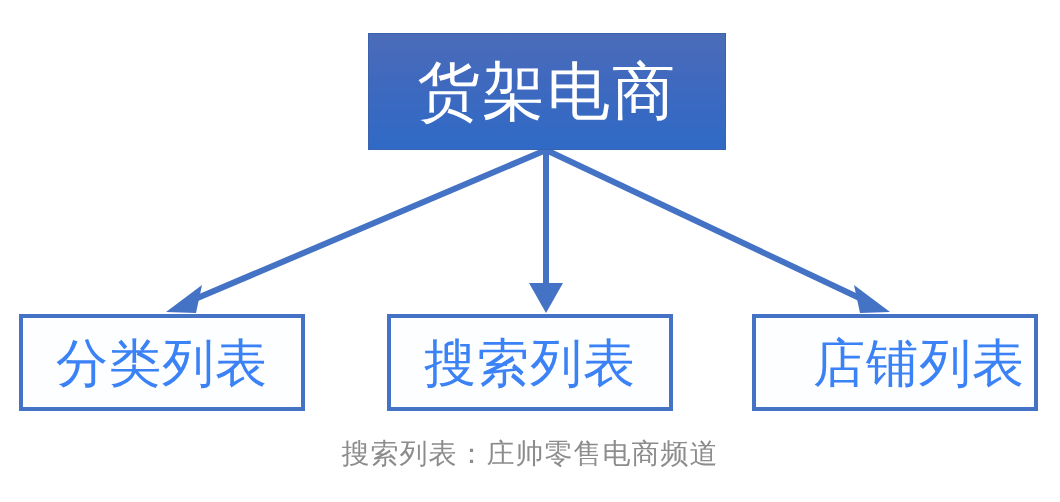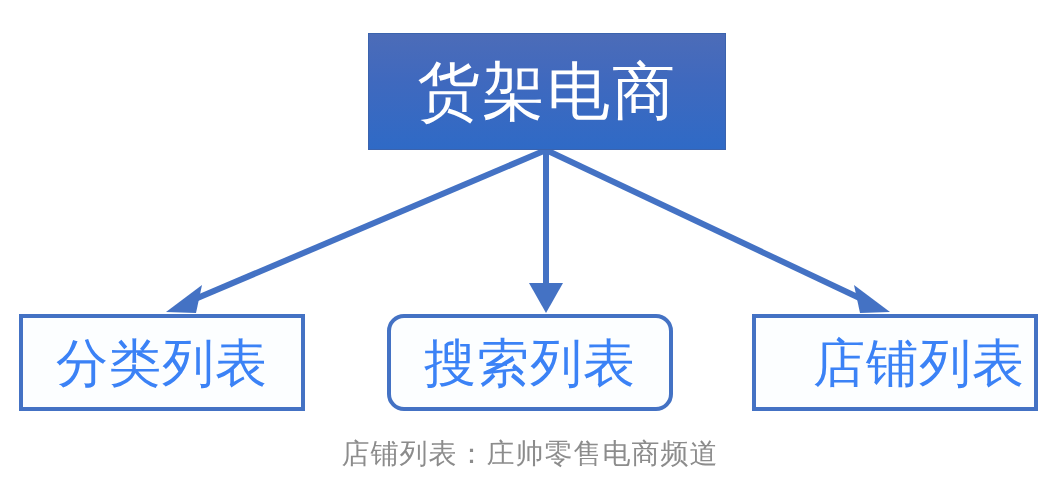--- a/index.html
+++ b/index.html
@@ -69,21 +69,21 @@
   .node-leaf .node-label {
     color: #3b82f6;
     font-size: 52px;
     line-height: 1;
     letter-spacing: 1px;
     font-weight: 400;
     white-space: nowrap;
     text-align: center;
   }
   #node-leaf-0 { left: 19px; }
-  #node-leaf-1 { left: 387px; border-radius: 17px; }
+  #node-leaf-1 { left: 387px; }
   #node-leaf-2 { left: 752px; padding-left: 48px; }
 
   
   .caption {
     position: absolute;
     left: 0;
     top: 437px;
     width: 1060px;
     text-align: center;
     z-index: 3;
@@ -126,15 +126,15 @@
   </div>
 
   <div class="node-leaf" id="node-leaf-1">
     <span class="node-label">搜索列表</span>
   </div>
 
   <div class="node-leaf" id="node-leaf-2">
     <span class="node-label">店铺列表</span>
   </div>
 
-  <div class="caption">店铺列表：庄帅零售电商频道</div>
+  <div class="caption">搜索列表：庄帅零售电商频道</div>
 
 </div>
 
 </body></html>

